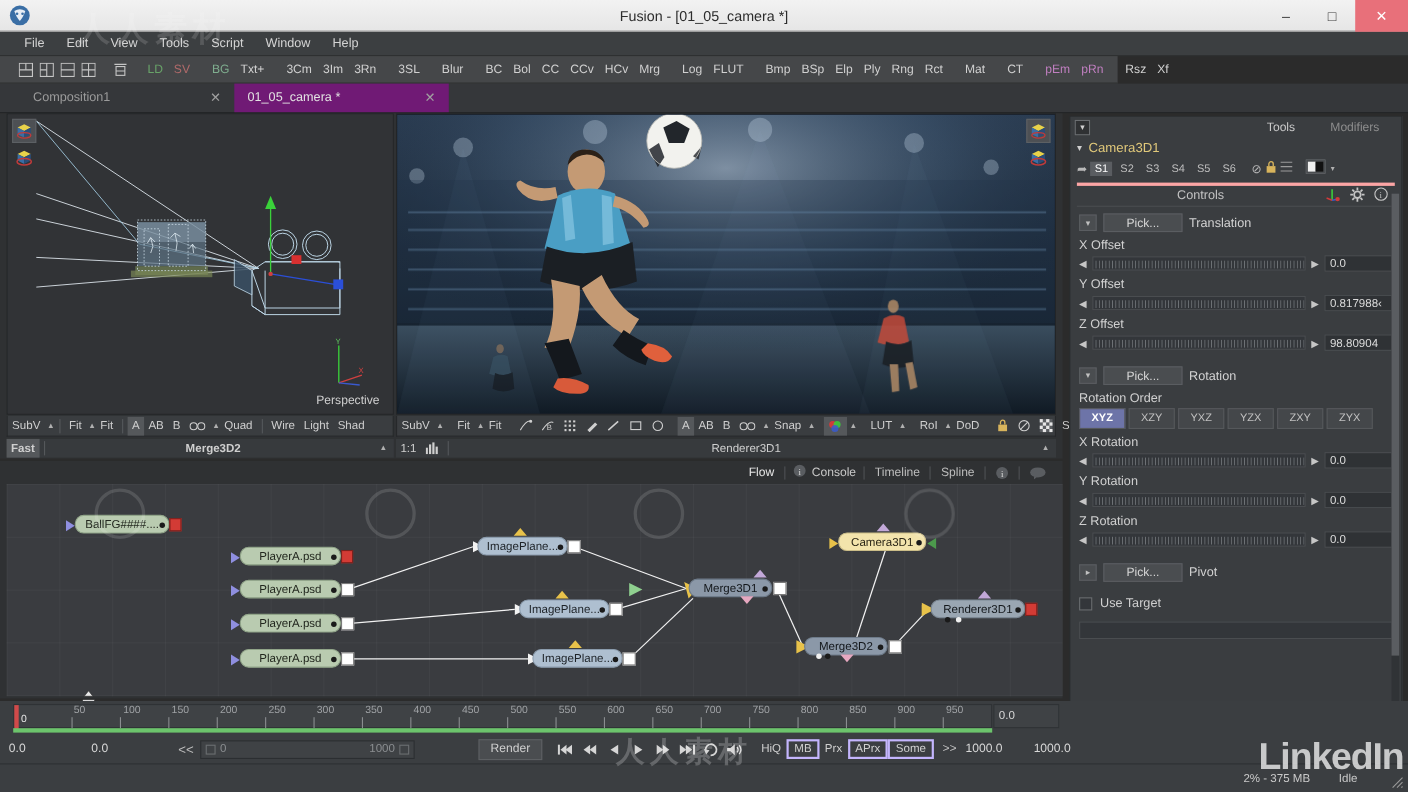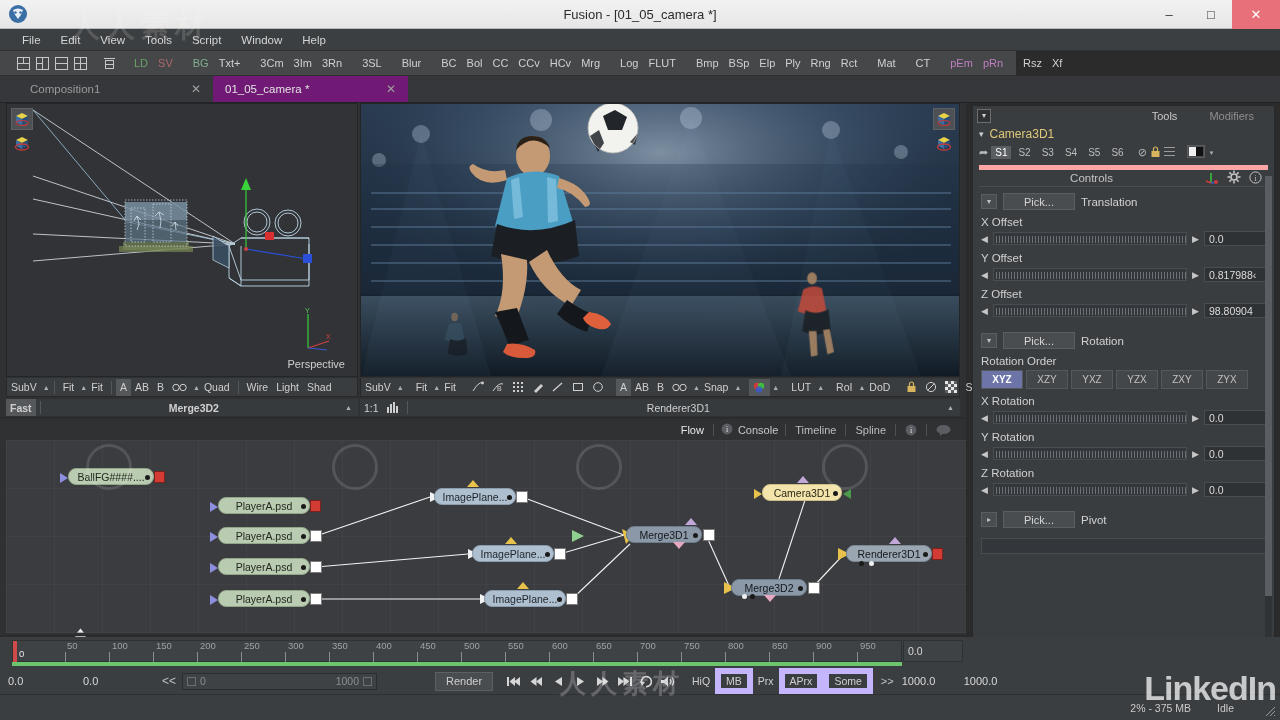--- a/index.html
+++ b/index.html
@@ -89,21 +89,21 @@
   .inspector { position:absolute; left:972px; top:105px; width:303px; height:584px;
                background:#3a3d40; border:1px solid #26282a; }
   .insp-top { display:flex; align-items:center; height:19px; padding:0 4px; }
   .insp-tab { padding:0 16px; font-size:11px; color:#c8c8c8; }
   .insp-tab.dim { color:#8d8d8d; }
   .chk-sq { width:14px;height:14px;border:1px solid #6b6e71; background:#2f3133; display:flex;align-items:center;justify-content:center;font-size:8px;color:#d0d0d0;}
   .toolname { display:flex; align-items:center; gap:6px; padding:2px 6px; font-size:12px; color:#e0c87a; }
   .srow { display:flex; align-items:center; gap:3px; padding:2px 6px; }
   .sbtn { padding:1px 4px; font-size:10px; color:#bdbdbd; }
   .sbtn.on { background:#5a5d61; color:#fff; }
-  .ctrlbar { display:flex; align-items:center; height:22px; border-top:5px solid #fca5a5; border-bottom:1px solid #4a4d50; margin:3px 6px 0 6px;}
+  .ctrlbar { display:flex; align-items:center; height:22px; border-top:3px solid #fca5a5; border-bottom:1px solid #4a4d50; margin:3px 6px 0 6px;}
   .ctrlbar .lbl { flex:1; text-align:center; font-size:11.5px; color:#c3c3c3; }
   .grp { padding:6px 8px 0 8px; }
   .grp-head { display:flex; align-items:center; gap:6px; margin-bottom:6px;}
   .expander { width:16px;height:15px;background:#4a4d50;border:1px solid #5a5d61;display:flex;align-items:center;justify-content:center;font-size:8px;color:#c0c0c0;}
   .pickbtn { width:72px;height:17px;background:#4a4d50;border:1px solid #5a5d61;display:flex;align-items:center;justify-content:center;font-size:11px;color:#d6d6d6;}
   .grp-title { font-size:11.5px; color:#d2d2d2; }
   .field-label { font-size:11.5px; color:#d0d0d0; margin:6px 0 3px 8px;}
   .slider-row { display:flex; align-items:center; gap:5px; padding:0 8px; }
   .slider { flex:1; height:13px; background:#33363a; border:1px solid #4a4d50; position:relative; overflow:hidden;
             background-image: repeating-linear-gradient(to right, #6e7276 0px, #6e7276 1px, transparent 1px, transparent 3px);
@@ -153,21 +153,21 @@
   .playhead { position:absolute; left:0; top:0; width:4px; height:22px; background:#d14a4a;}
   .greenbar { position:absolute; left:12px; top:25px; width:890px; height:4px; background:#6cc46c;}
   .tl-right { position:absolute; left:903px; top:3px; width:60px; height:22px; background:#3f4245;
               border:1px solid #2f3235; display:flex;align-items:center;padding-left:4px;font-size:10.5px;color:#d8d8d8;}
   .transport { position:absolute; left:0; top:32px; width:1280px; height:24px; display:flex; align-items:center; }
   .tnum { width:75px; height:18px; font-size:11px; color:#d8d8d8; display:flex; align-items:center; padding-left:8px;}
   .rangebox { width:195px;height:17px;background:#3f4245;border:1px solid #2b2e31; display:flex;align-items:center;justify-content:space-between;padding:0 4px;font-size:10.5px;color:#8b8e91;}
   .renderbtn { width:58px;height:19px;background:#4a4d50;border:1px solid #5d6063;display:flex;align-items:center;justify-content:center;font-size:11px;color:#cfcfcf;}
   .tctl { width:22px;height:20px;display:flex;align-items:center;justify-content:center;color:#d0d0d0;}
   .qbtn { padding:1px 5px; font-size:10.5px; color:#cfcfcf; }
-  .qbtn.box { border:6px solid #c4b5fd; }
+  .qbtn.box { border:2px solid #c4b5fd; }
 
   
   .statusbar { position:absolute; left:0; top:694px; width:1280px; height:26px; background:#3b3e41;
                border-top:1px solid #2e3134; display:flex; align-items:center; justify-content:flex-end;
                font-size:10.5px; color:#cacaca; gap:26px; padding-right:46px;}
   .grip { position:absolute; right:4px; bottom:3px; width:14px;height:14px;}
 
   
   .wm { position:absolute; pointer-events:none; opacity:.14; color:#fff; font-weight:bold; }
   .wm-li { position:absolute; right:4px; bottom:12px; font-size:34px; font-weight:bold; color:rgba(255,255,255,.72); letter-spacing:-1px;}
@@ -803,20 +803,24 @@
     </div>
 
     <div class="grp" style="padding-top:14px">
       <div class="grp-head">
         <span class="expander">▸</span>
         <span class="pickbtn">Pick...</span>
         <span class="grp-title">Pivot</span>
       </div>
     </div>
 
+    <div class="usetarget">
+      <span class="cbox"></span>
+      <span>Use Target</span>
+    </div>
     <div class="insp-bottom-field"></div>
 
     <div class="vscroll">
       <div class="vscroll-thumb"></div>
     </div>
   </div>
 
   <div class="flowpanel">
     <div class="flowtabs">
       <div class="ftab active">Flow</div>

